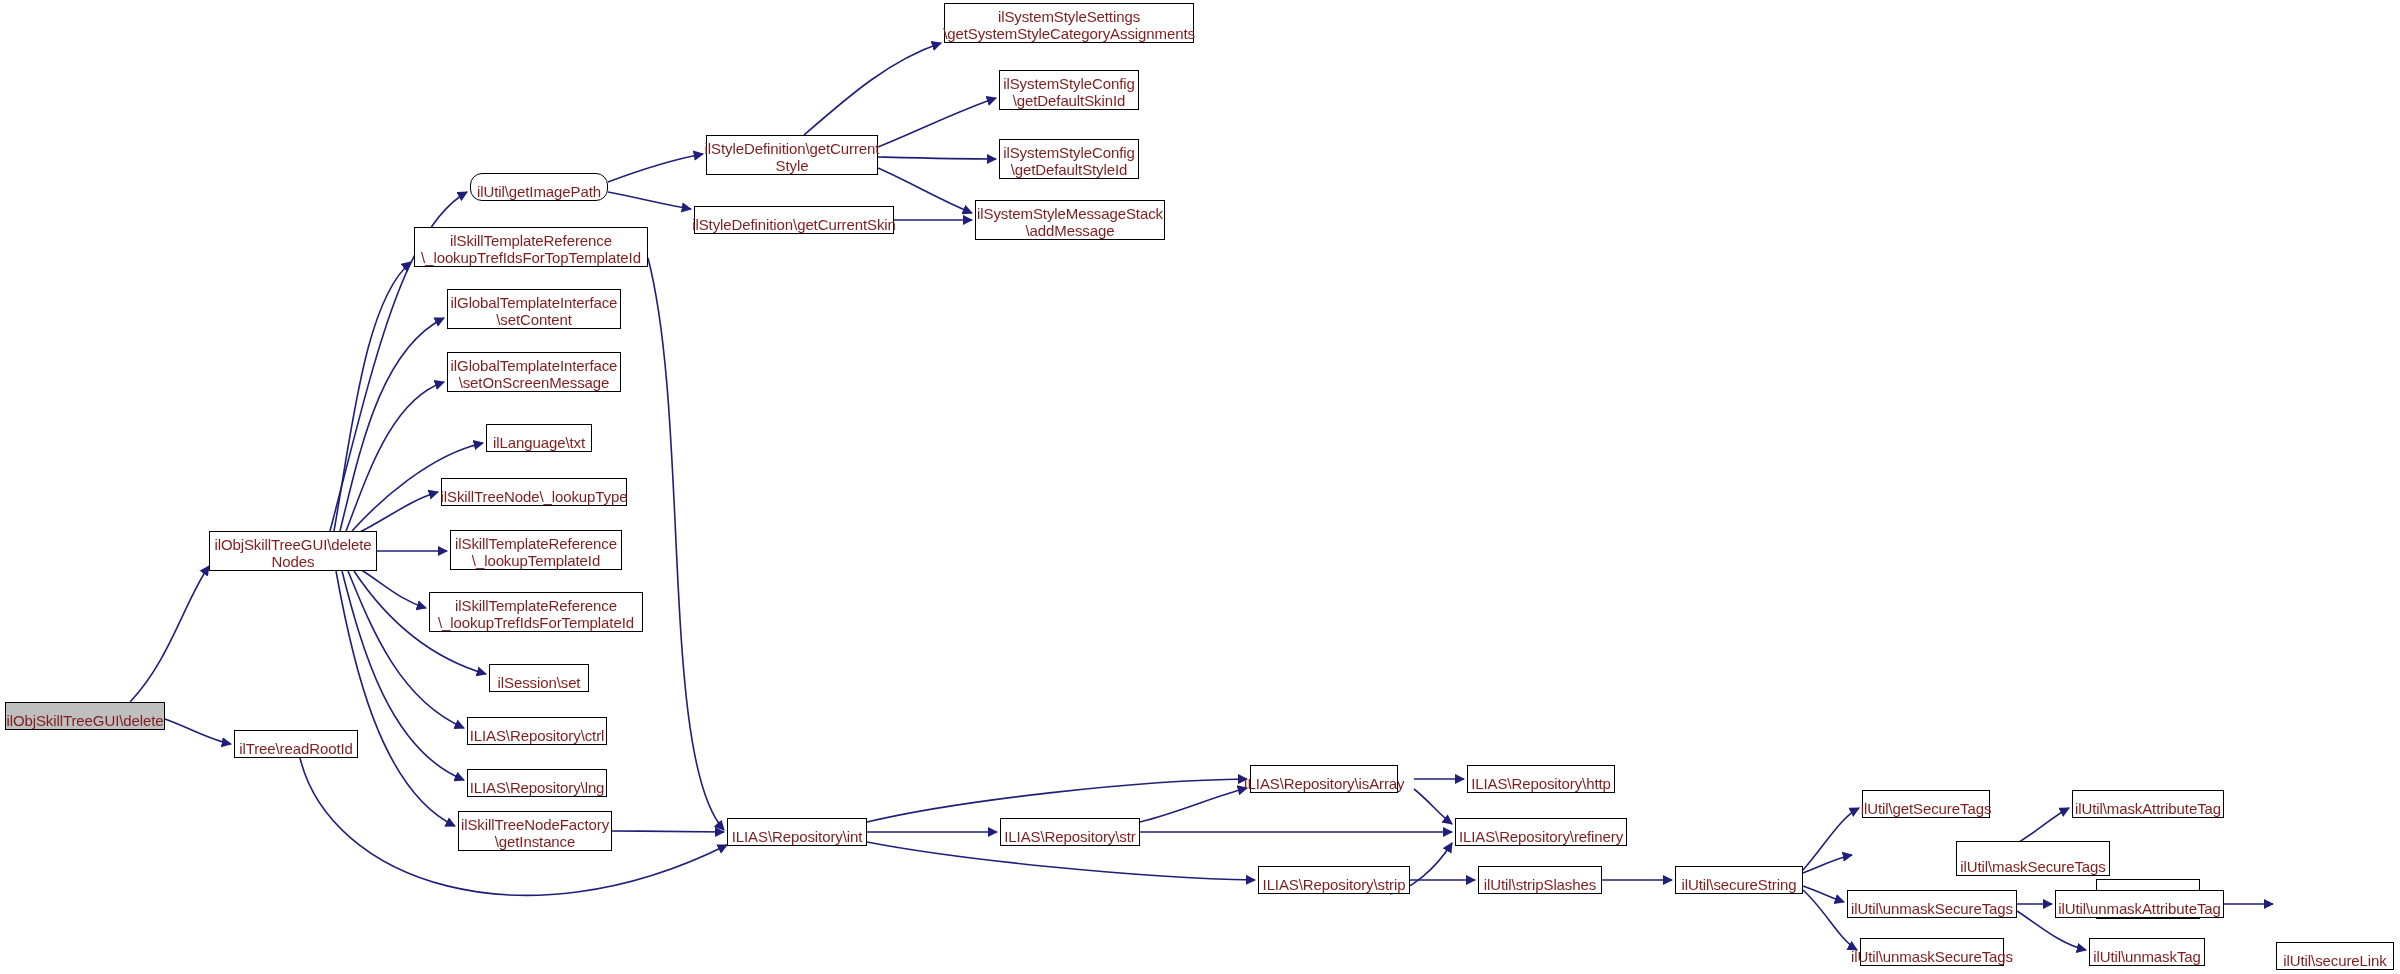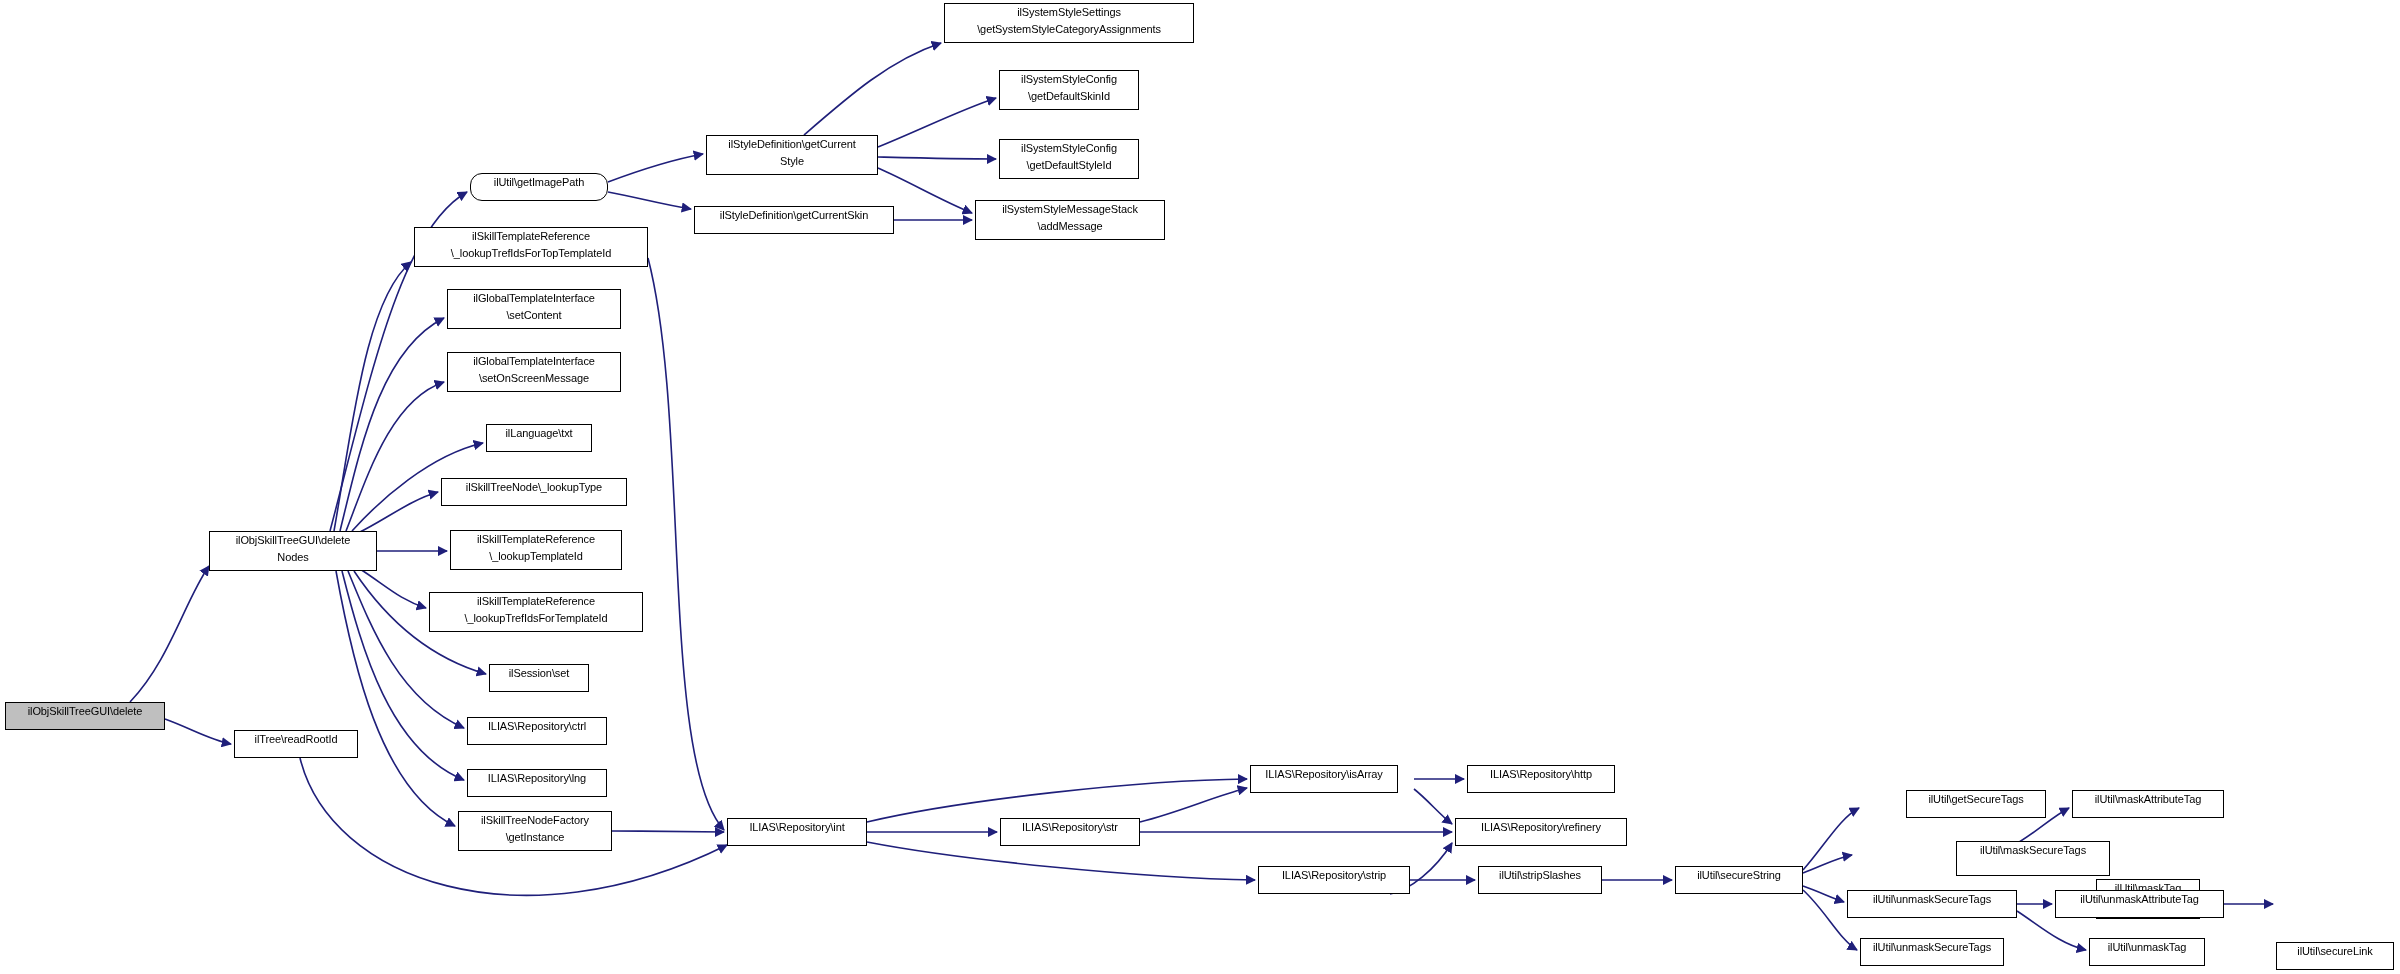--- a/index.html
+++ b/index.html
@@ -19,26 +19,26 @@
     left: 0; top: 0;
     width: 2400px;
     height: 974px;
     pointer-events: none;
   }
   .node {
     position: absolute;
     box-sizing: border-box;
     border: 1px solid #000000;
     background: #ffffff;
-    color: #000000;
+    color: #7f1d1d;
     display: flex;
-    align-items: flex-start;
+    align-items: flex-end;
     justify-content: center;
     text-align: center;
-    font-size: 11px;
+    font-size: 15px;
     line-height: 17px;
     white-space: pre;
     letter-spacing: -0.1px;
     z-index: 2;
   }
   .node.highlight {
     background: #bfbfbf;
   }
   .node .lbl { display: block; }
 </style>
@@ -133,21 +133,21 @@
       <div class="node" style="left: 975px; top: 200px; width: 190px; height: 40px;"><span class="lbl">ilSystemStyleMessageStack
 \addMessage</span></div>
       <div class="node" style="left: 727px; top: 818px; width: 140px; height: 28px;"><span class="lbl">ILIAS\Repository\int</span></div>
       <div class="node" style="left: 1000px; top: 818px; width: 140px; height: 28px;"><span class="lbl">ILIAS\Repository\str</span></div>
       <div class="node" style="left: 1250px; top: 765px; width: 148px; height: 28px;"><span class="lbl">ILIAS\Repository\isArray</span></div>
       <div class="node" style="left: 1467px; top: 765px; width: 148px; height: 28px;"><span class="lbl">ILIAS\Repository\http</span></div>
       <div class="node" style="left: 1455px; top: 818px; width: 172px; height: 28px;"><span class="lbl">ILIAS\Repository\refinery</span></div>
       <div class="node" style="left: 1258px; top: 866px; width: 152px; height: 28px;"><span class="lbl">ILIAS\Repository\strip</span></div>
       <div class="node" style="left: 1478px; top: 866px; width: 124px; height: 28px;"><span class="lbl">ilUtil\stripSlashes</span></div>
       <div class="node" style="left: 1675px; top: 866px; width: 128px; height: 28px;"><span class="lbl">ilUtil\secureString</span></div>
-      <div class="node" style="left: 1906px; top: 790px; width: 140px; height: 28px;"><span class="lbl">ilUtil\getSecureTags</span></div>
+      <div class="node" style="left: 1862px; top: 790px; width: 128px; height: 28px;"><span class="lbl">ilUtil\getSecureTags</span></div>
       <div class="node" style="left: 1956px; top: 841px; width: 154px; height: 35px;"><span class="lbl">ilUtil\maskSecureTags</span></div>
       <div class="node" style="left: 1847px; top: 890px; width: 170px; height: 28px;"><span class="lbl">ilUtil\unmaskSecureTags</span></div>
       <div class="node" style="left: 1860px; top: 938px; width: 144px; height: 28px;"><span class="lbl">ilUtil\unmaskSecureTags</span></div>
       <div class="node" style="left: 2072px; top: 790px; width: 152px; height: 28px;"><span class="lbl">ilUtil\maskAttributeTag</span></div>
       <div class="node" style="left: 2096px; top: 879px; width: 104px; height: 40px;"><span class="lbl">ilUtil\maskTag</span></div>
       <div class="node" style="left: 2055px; top: 890px; width: 169px; height: 28px;"><span class="lbl">ilUtil\unmaskAttributeTag</span></div>
       <div class="node" style="left: 2089px; top: 938px; width: 116px; height: 28px;"><span class="lbl">ilUtil\unmaskTag</span></div>
       <div class="node" style="left: 2276px; top: 942px; width: 118px; height: 28px;"><span class="lbl">ilUtil\secureLink</span></div>
     </div>
 </div>

